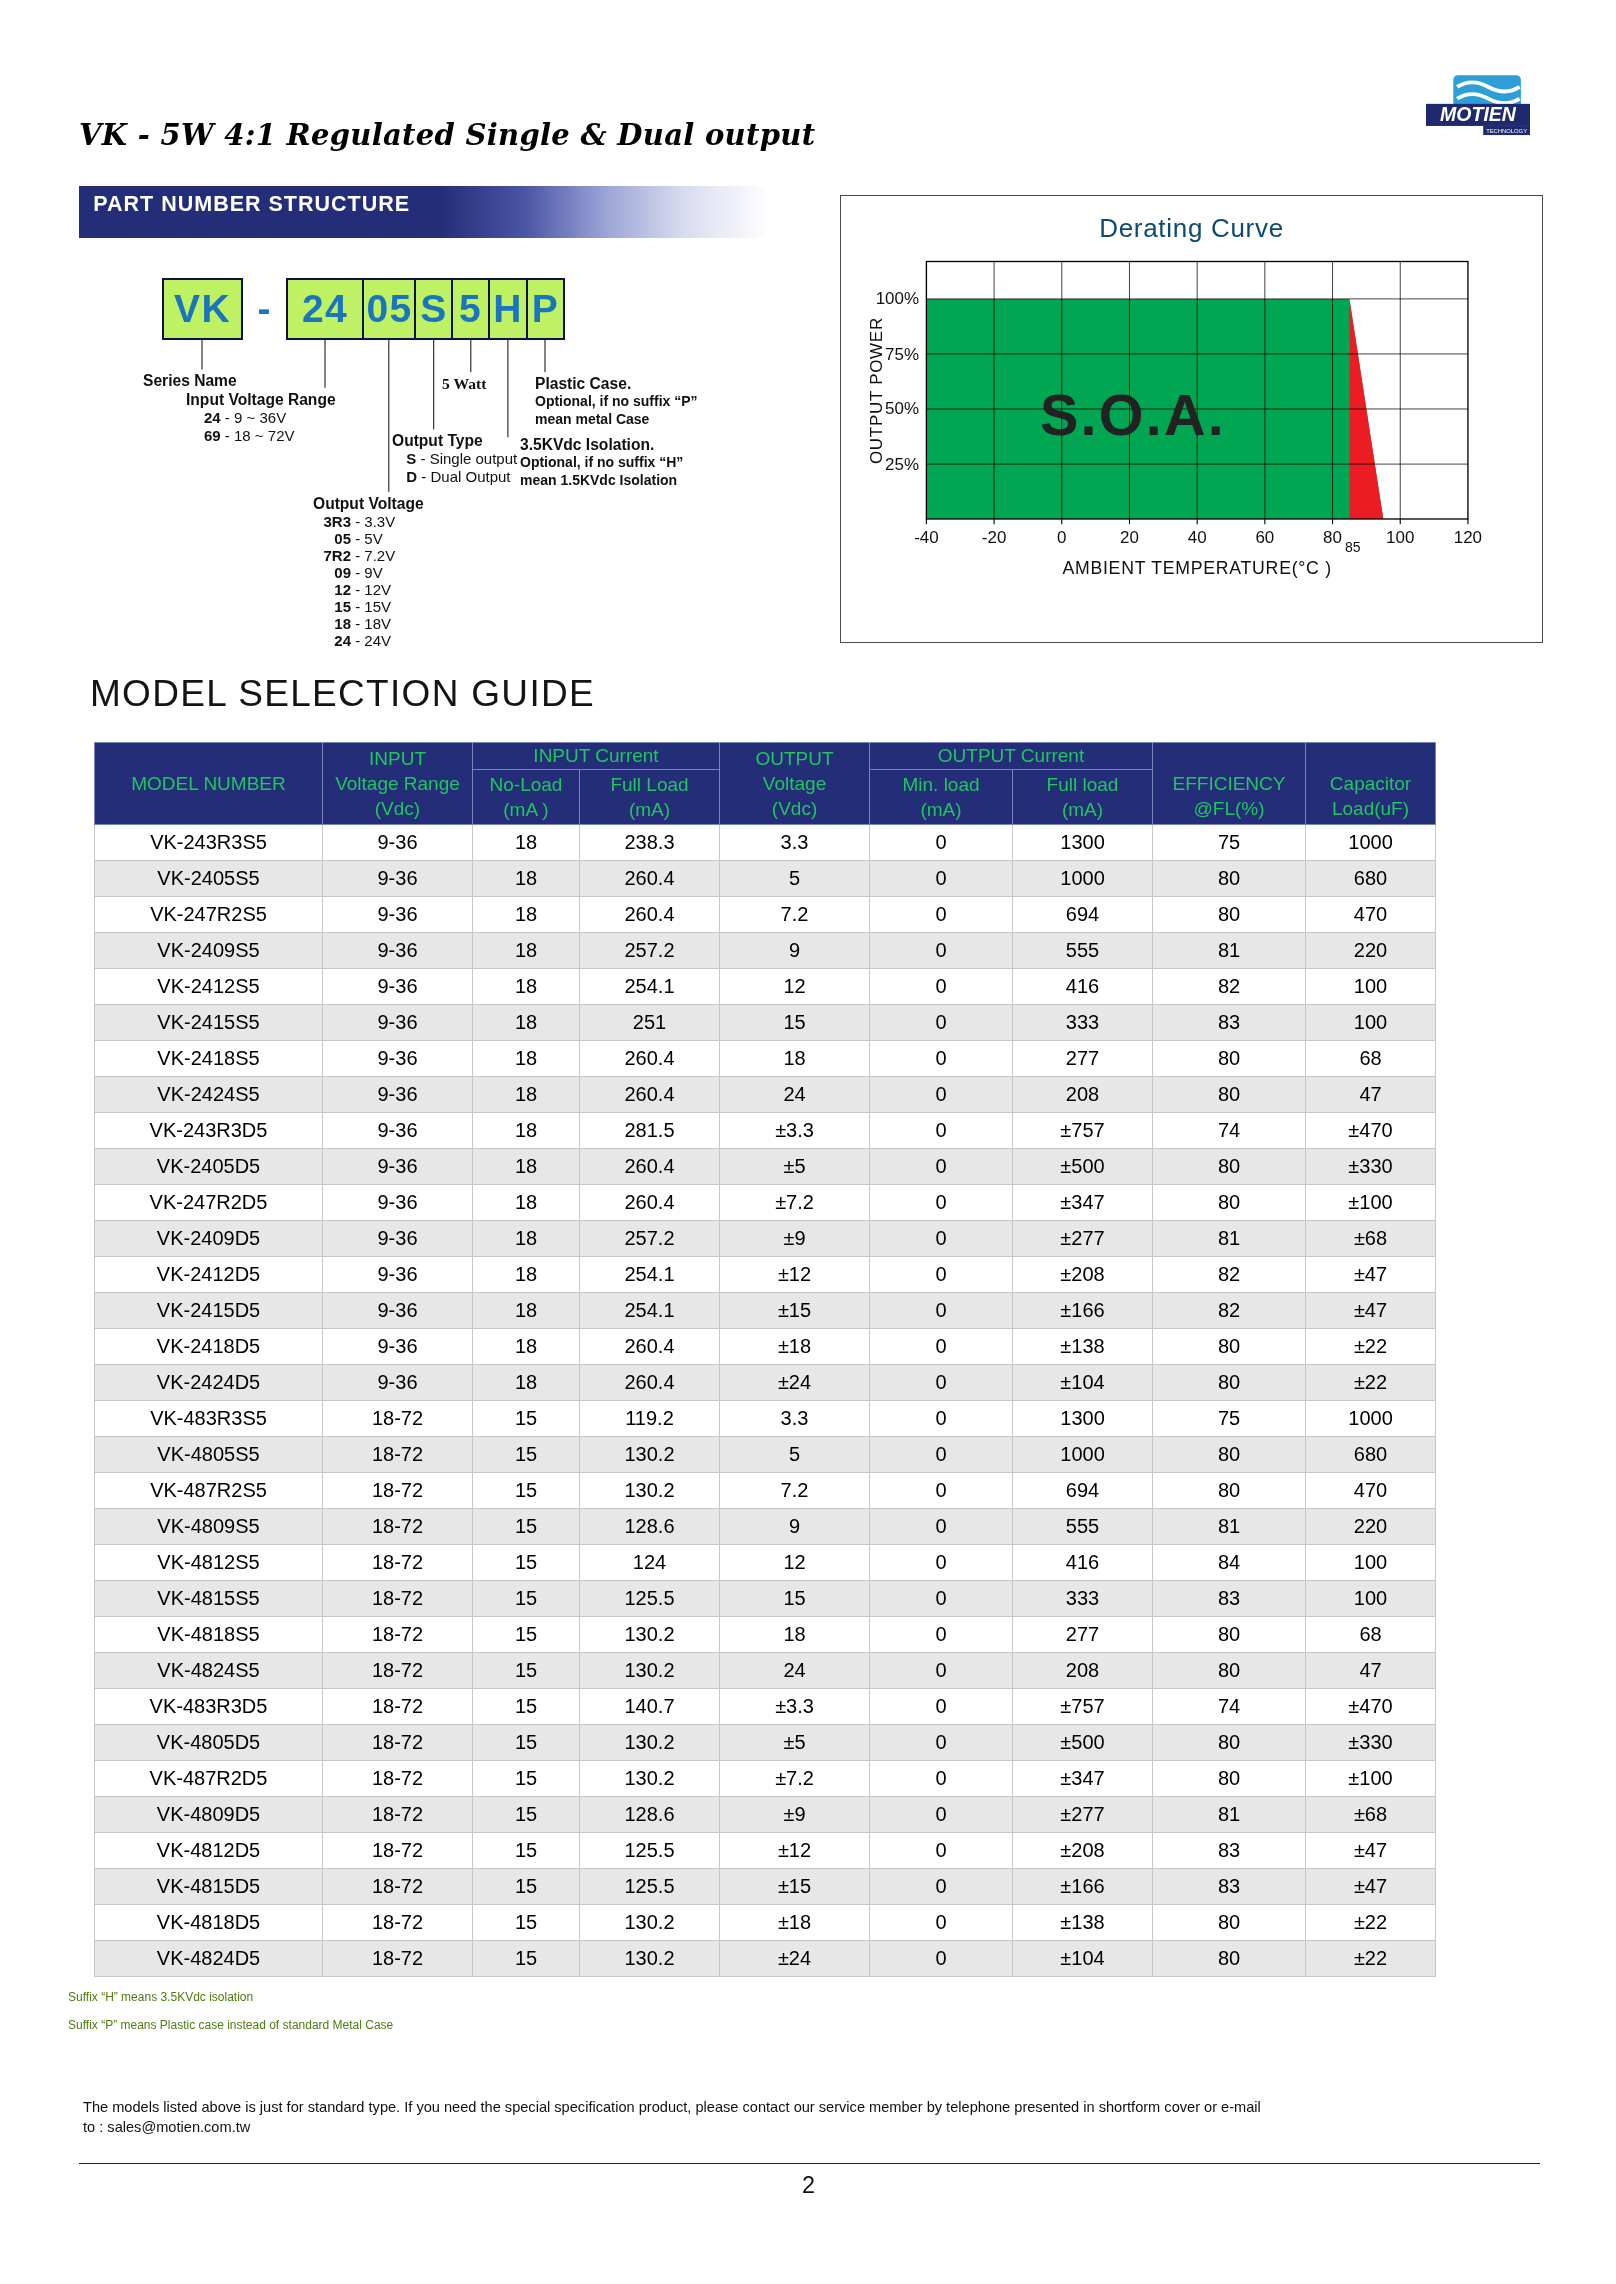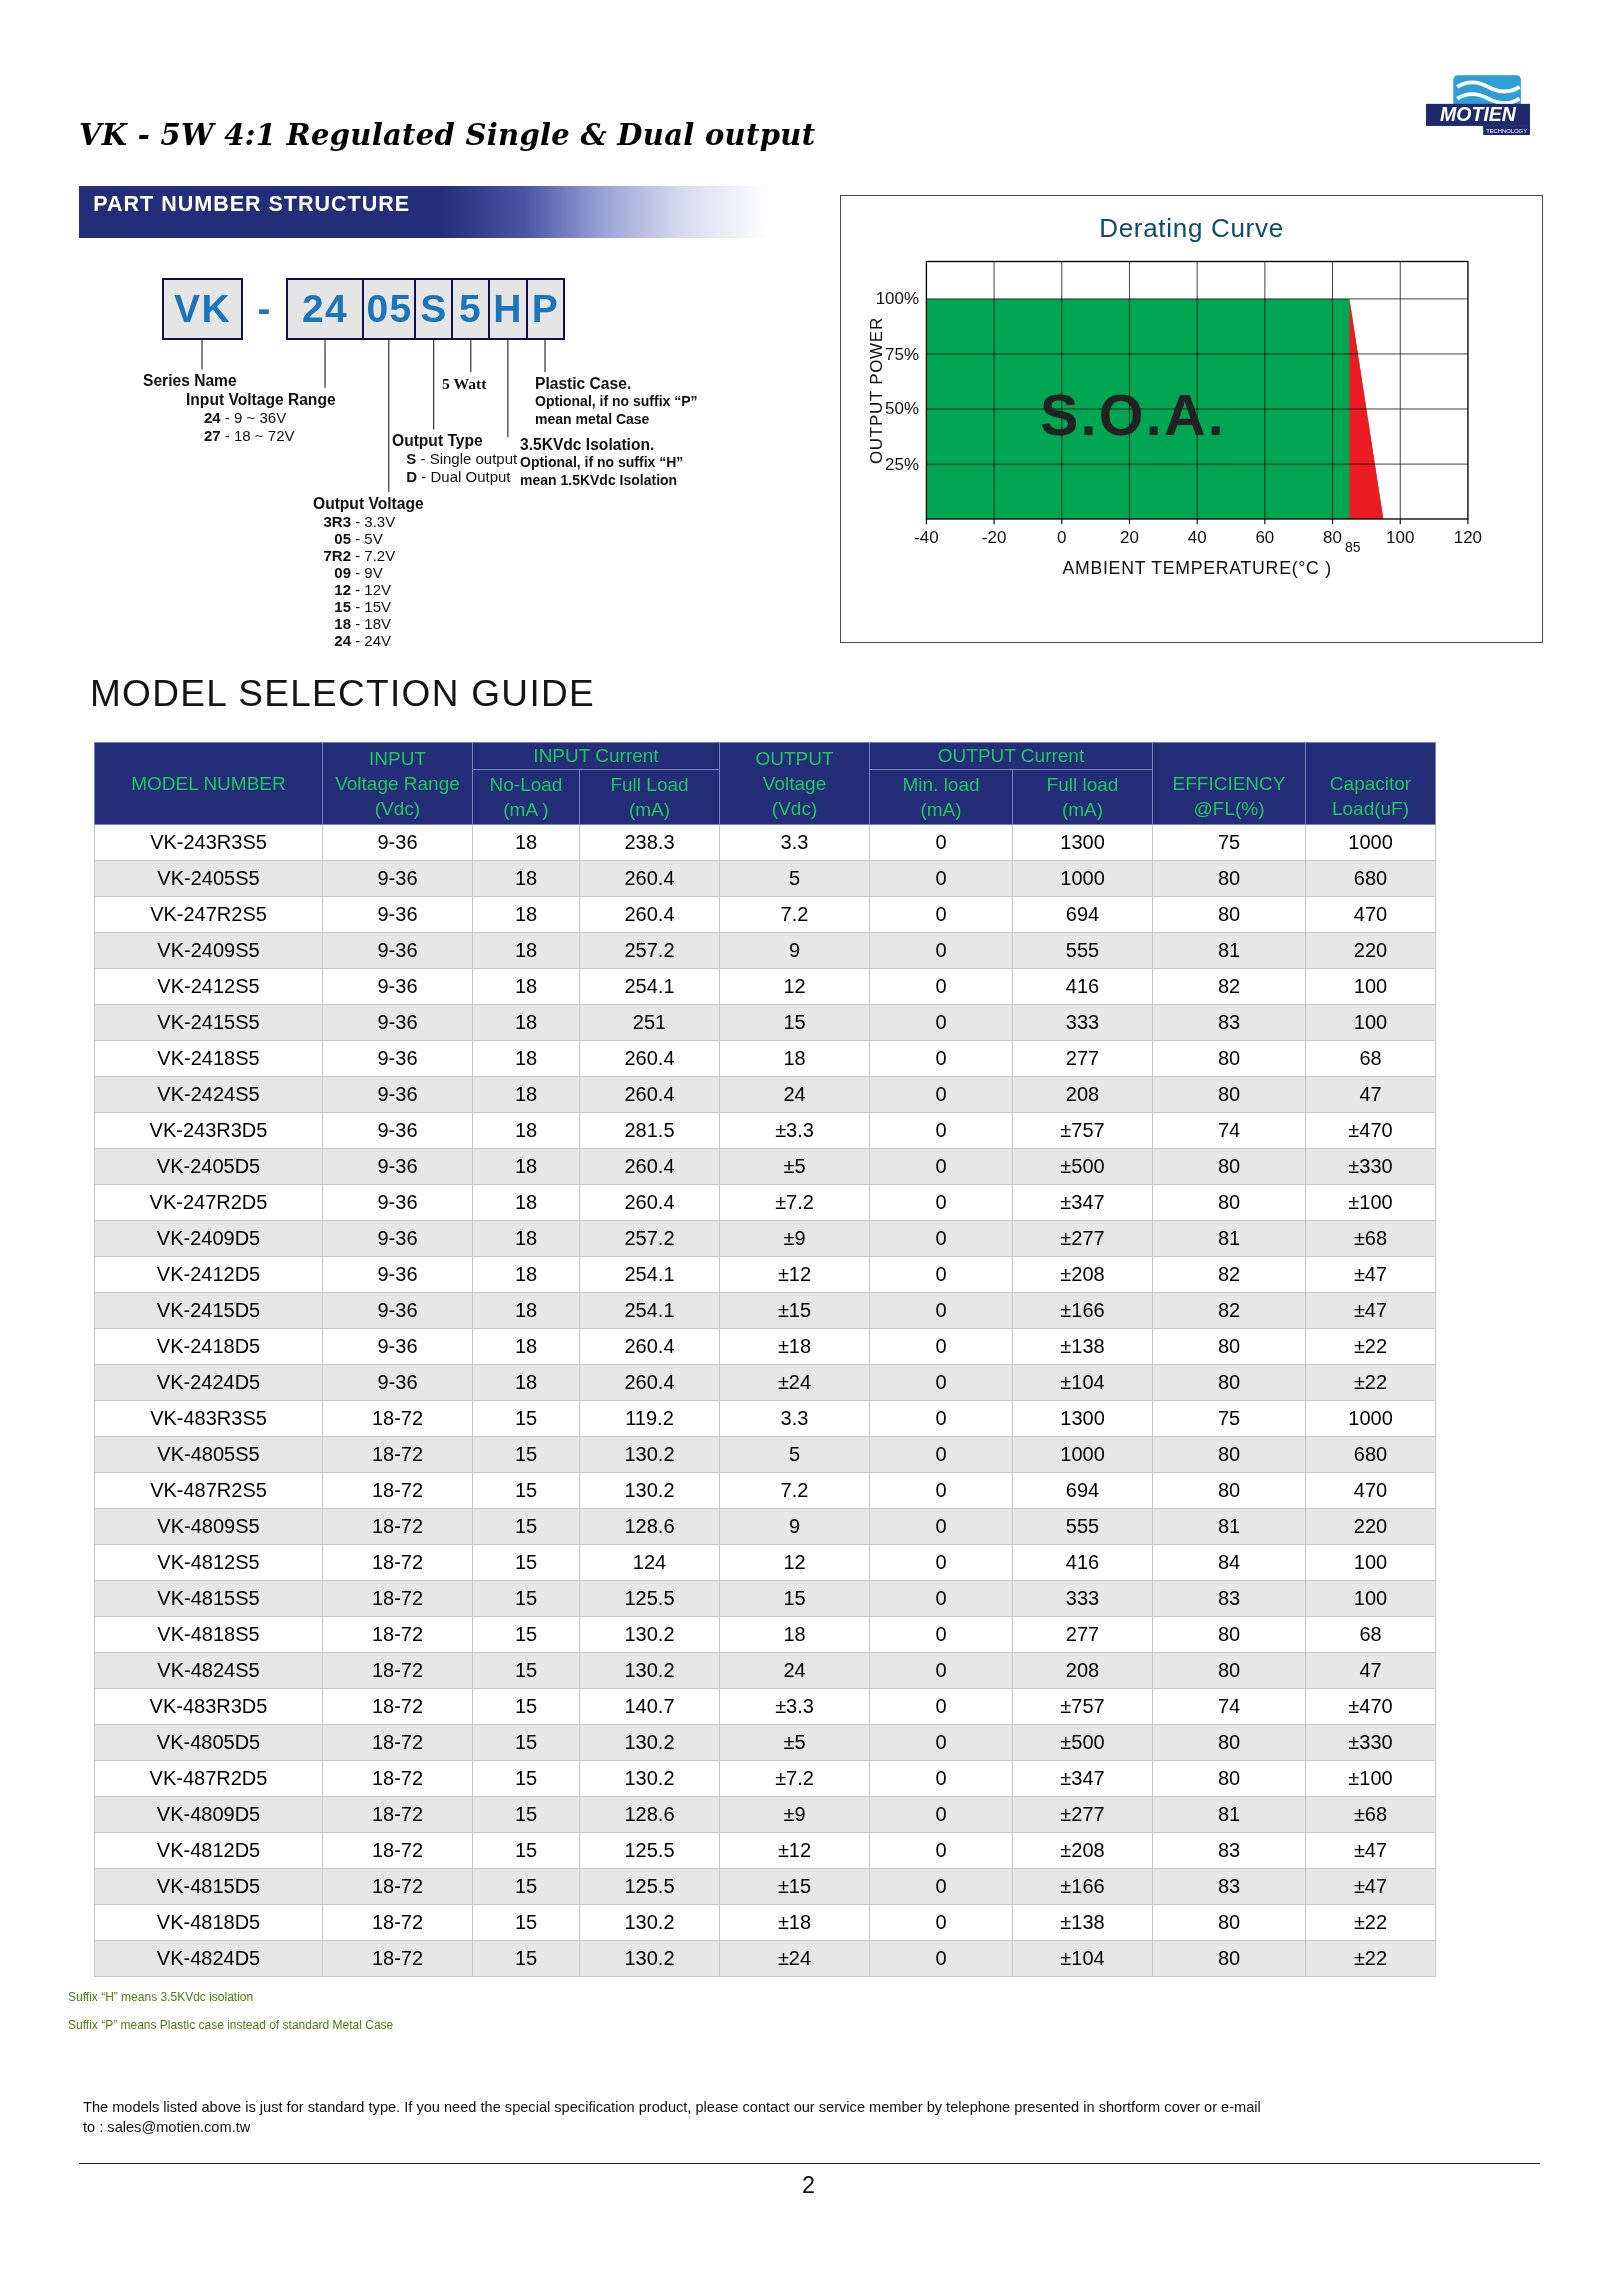--- a/index.html
+++ b/index.html
@@ -13,21 +13,21 @@
   .logo { position:absolute; left:1426px; top:75px; width:104px; height:85px; }
 
   
   .pns-bar { position:absolute; left:79px; top:186px; width:719px; height:52px; line-height:36px;
              padding-left:14.3px; color:#fff; font-size:21.5px; font-weight:bold; letter-spacing:1px;
              background:linear-gradient(90deg,#232d78 0%,#232d78 50%,#4a55a5 62%,#9aa3d6 73%,#d8dbee 84%,#ffffff 96%); }
   .pns { position:absolute; left:79px; top:273px; width:755px; height:430px; }
   .pns .leads { position:absolute; left:0; top:0; }
   .pnbox { position:absolute; top:4.6px; height:62px; border:2.6px solid #11114a; color:#1b75bc;
            font-size:39px; font-weight:bold; display:flex; align-items:center; justify-content:center;
-           background:#e5e5e5; letter-spacing:1.3px; }
+           background:#bef264; letter-spacing:1.3px; }
   .dash { position:absolute; left:163px; top:4.6px; width:44px; height:62px; display:flex; align-items:center;
           justify-content:center; font-size:39px; font-weight:bold; color:#1b75bc; }
   .ann { position:absolute; font-size:15px; color:#111; }
   .ann-title { font-size:15.6px; font-weight:bold; color:#111; line-height:19px; }
   .ann .small { font-size:14px; line-height:17.6px;font-weight:bold; }
   .cv-item { font-size:15px; line-height:18px; color:#111; white-space:nowrap; }
   .cv-code { font-weight:bold; }
   .ov .cv-item { line-height:17px; }
   .ov .cv-code { display:inline-block; width:38px; text-align:right; }
   .indent { padding-left:18px; }
@@ -102,21 +102,21 @@
     <div class="pnbox" style="left:447px; width:39px;">P</div>
 
     <div class="ann" style="left:64px; top:98px;">
       <div class="ann-title">Series Name</div>
     </div>
 
     <div class="ann" style="left:107px; top:117px;">
       <div class="ann-title">Input Voltage Range</div>
       <div class="indent">
           <div class="cv-item"><b class="cv-code">24</b> - 9 ~ 36V</div>
-          <div class="cv-item"><b class="cv-code">27</b> - 18 ~ 72V</div>
+          <div class="cv-item"><b class="cv-code">69</b> - 18 ~ 72V</div>
         </div>
     </div>
 
     <div class="ann" style="left:313px; top:158px;">
       <div class="ann-title">Output Type</div>
       <div class="indent-sm">
           <div class="cv-item"><b class="cv-code">S</b> - Single output</div>
           <div class="cv-item"><b class="cv-code">D</b> - Dual Output</div>
         </div>
     </div>

